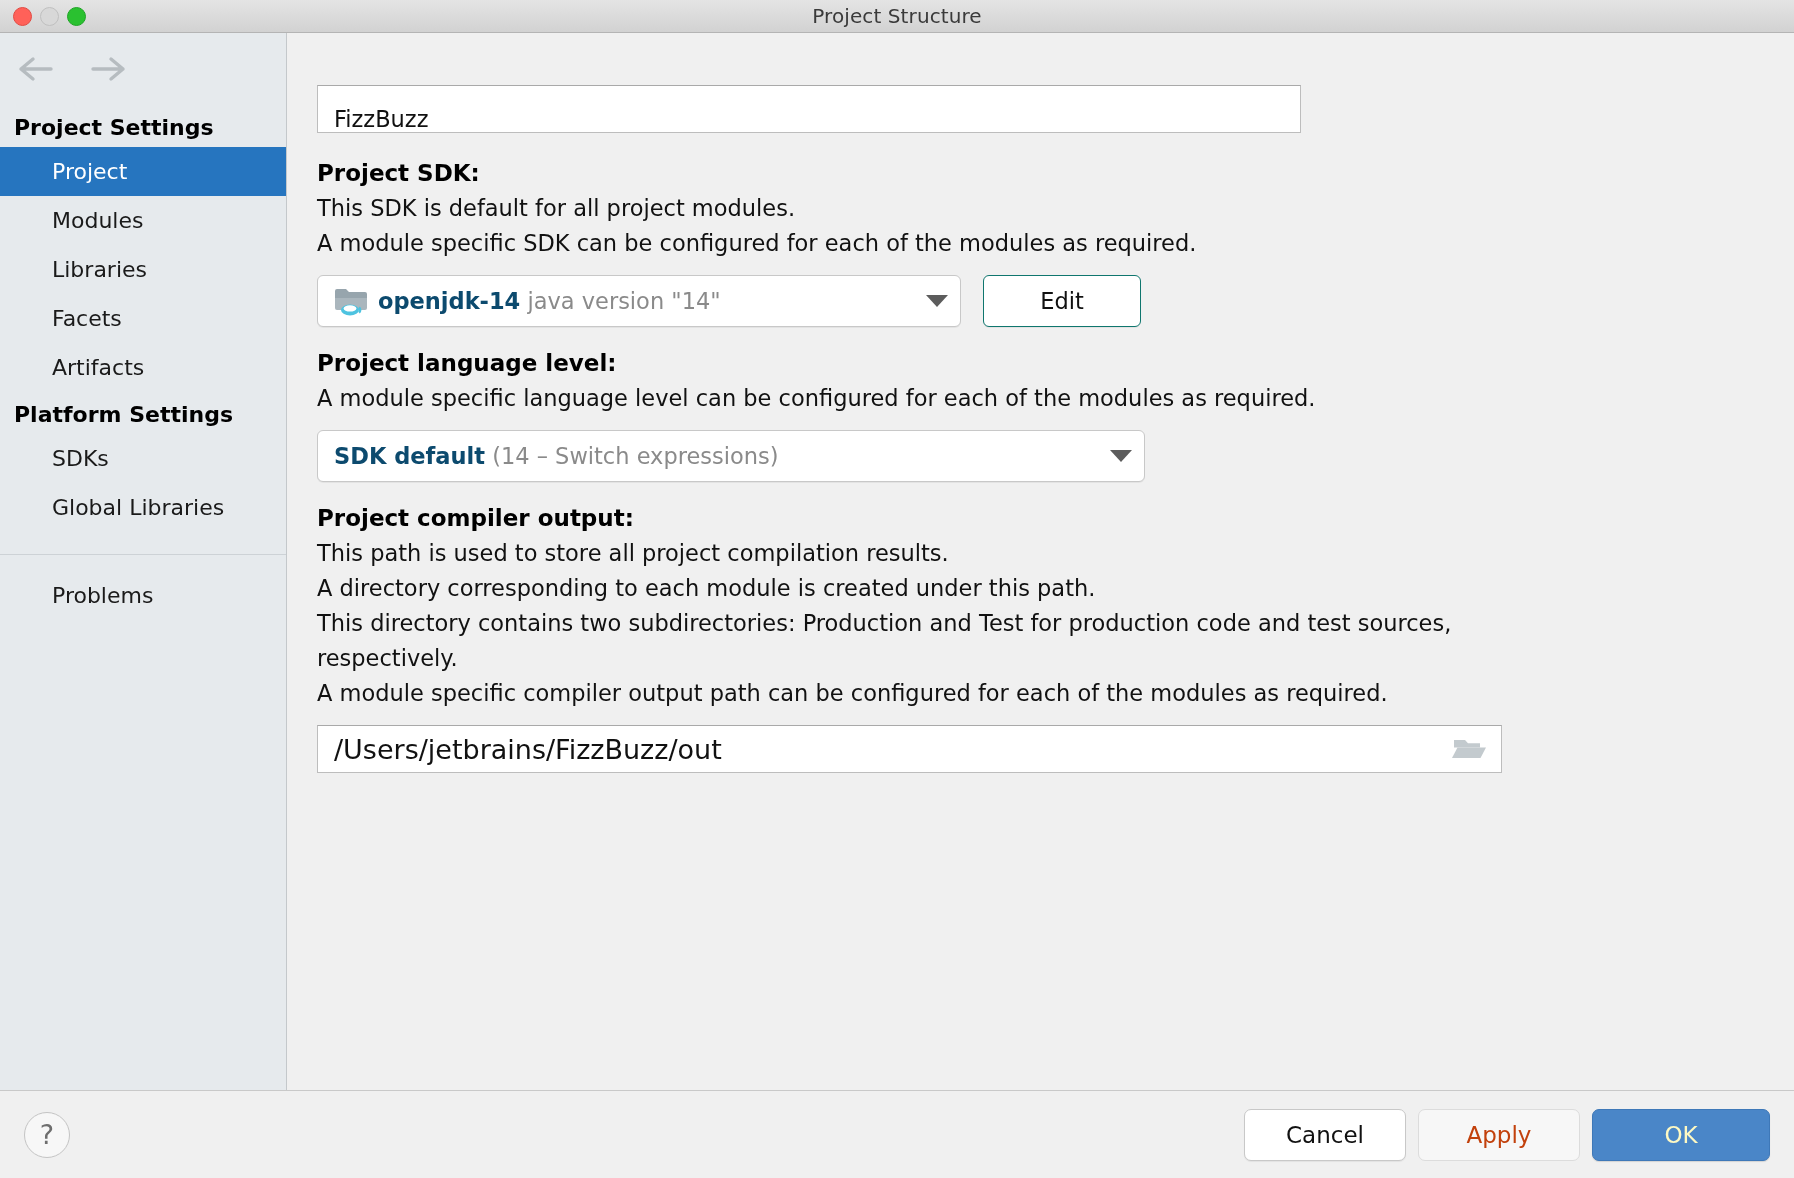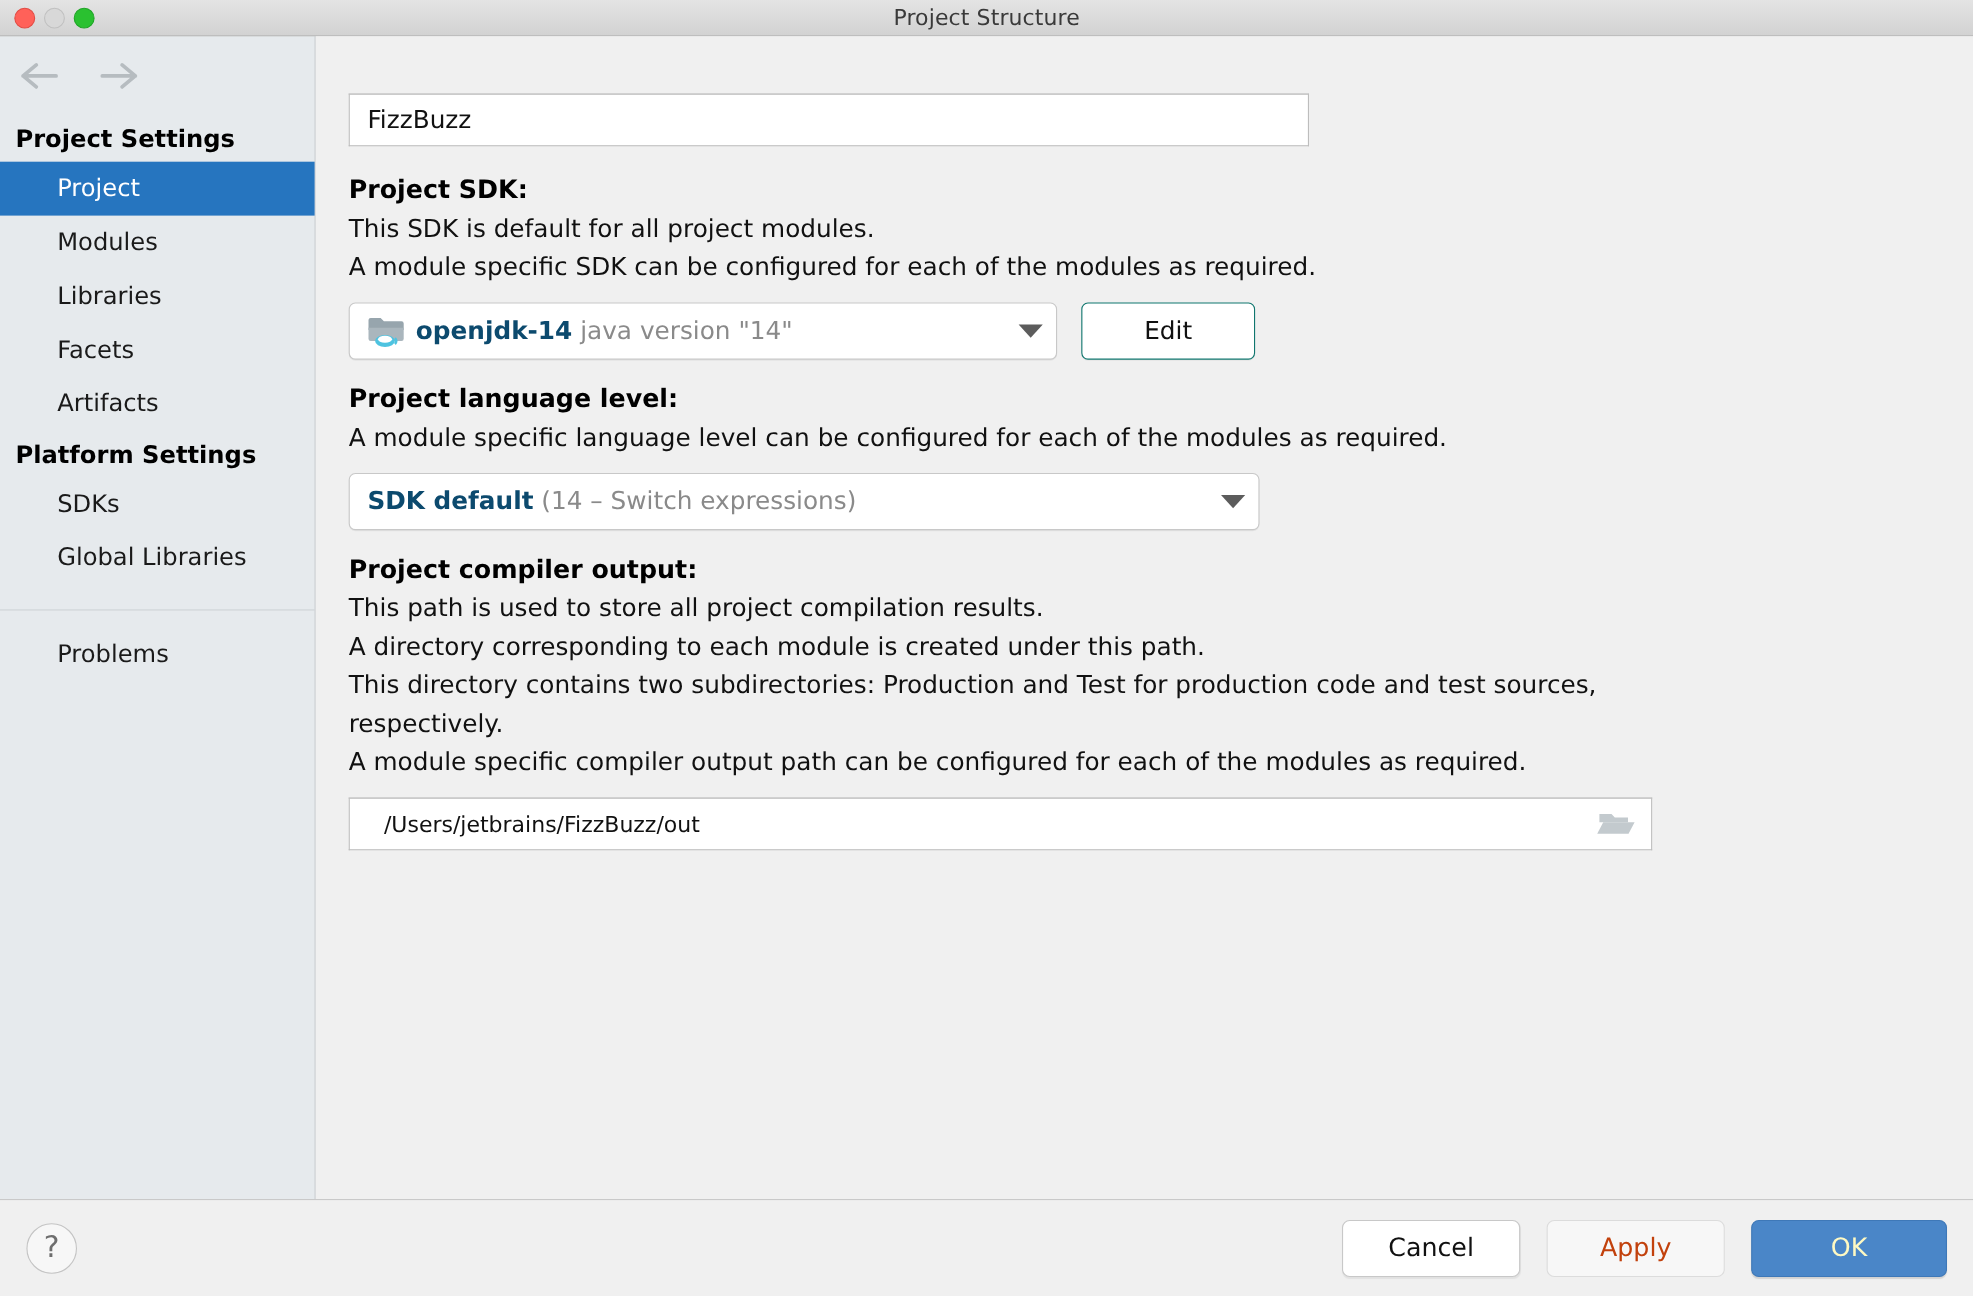--- a/index.html
+++ b/index.html
@@ -143,21 +143,21 @@
     background: #ffffff;
     border: 1px solid #bdbdbd;
     border-top-color: #a9a9a9;
     display: flex;
     align-items: center;
     padding: 0 16px;
     font-size: 22.5px;
     color: #111;
     margin-top: 12px;
   }
-  #project-name-input { width: 873px; }
+  #project-name-input { width: 984px; align-items: flex-end; }
 
   
   .combo {
     height: 52px;
     background: #fff;
     border: 1px solid #c8c8c8;
     border-radius: 6px;
     display: flex;
     align-items: center;
     padding: 0 12px 0 16px;
@@ -209,24 +209,23 @@
     background: #fff;
     border: 1px solid #bdbdbd;
     border-top-color: #a9a9a9;
     display: flex;
     align-items: center;
     padding: 0 12px 0 16px;
     margin-top: 14px;
   }
   .path-value {
     flex: 1 1 auto;
-    font-size: 20px;
+    font-size: 27px;
     color: #111;
     white-space: nowrap;
-    margin-left: 15px;
   }
   .folder-browse { width: 38px; height: 28px; flex: 0 0 38px; }
   .sp-18 { height: 18px; }
   .sp-22 { height: 22px; }
 
   
   .footer {
     flex: 0 0 88px;
     height: 88px;
     background: #f0f0f0;
@@ -242,21 +241,21 @@
     background: #f7f7f7;
     color: #6e6e6e;
     font-size: 27px;
     display: flex;
     align-items: center;
     justify-content: center;
     font-family: inherit;
     line-height: 1;
   }
   .footer-spacer { flex: 1 1 auto; }
-  .footer-btns { display: flex; align-items: center; gap: 24px; }
+  .footer-btns { display: flex; align-items: center; gap: 12px; }
   .fbtn {
     min-width: 158px;
     height: 52px;
     border-radius: 7px;
     font-size: 23px;
     display: flex;
     align-items: center;
     justify-content: center;
     font-family: inherit;
     border: 1px solid #c8c8c8;

